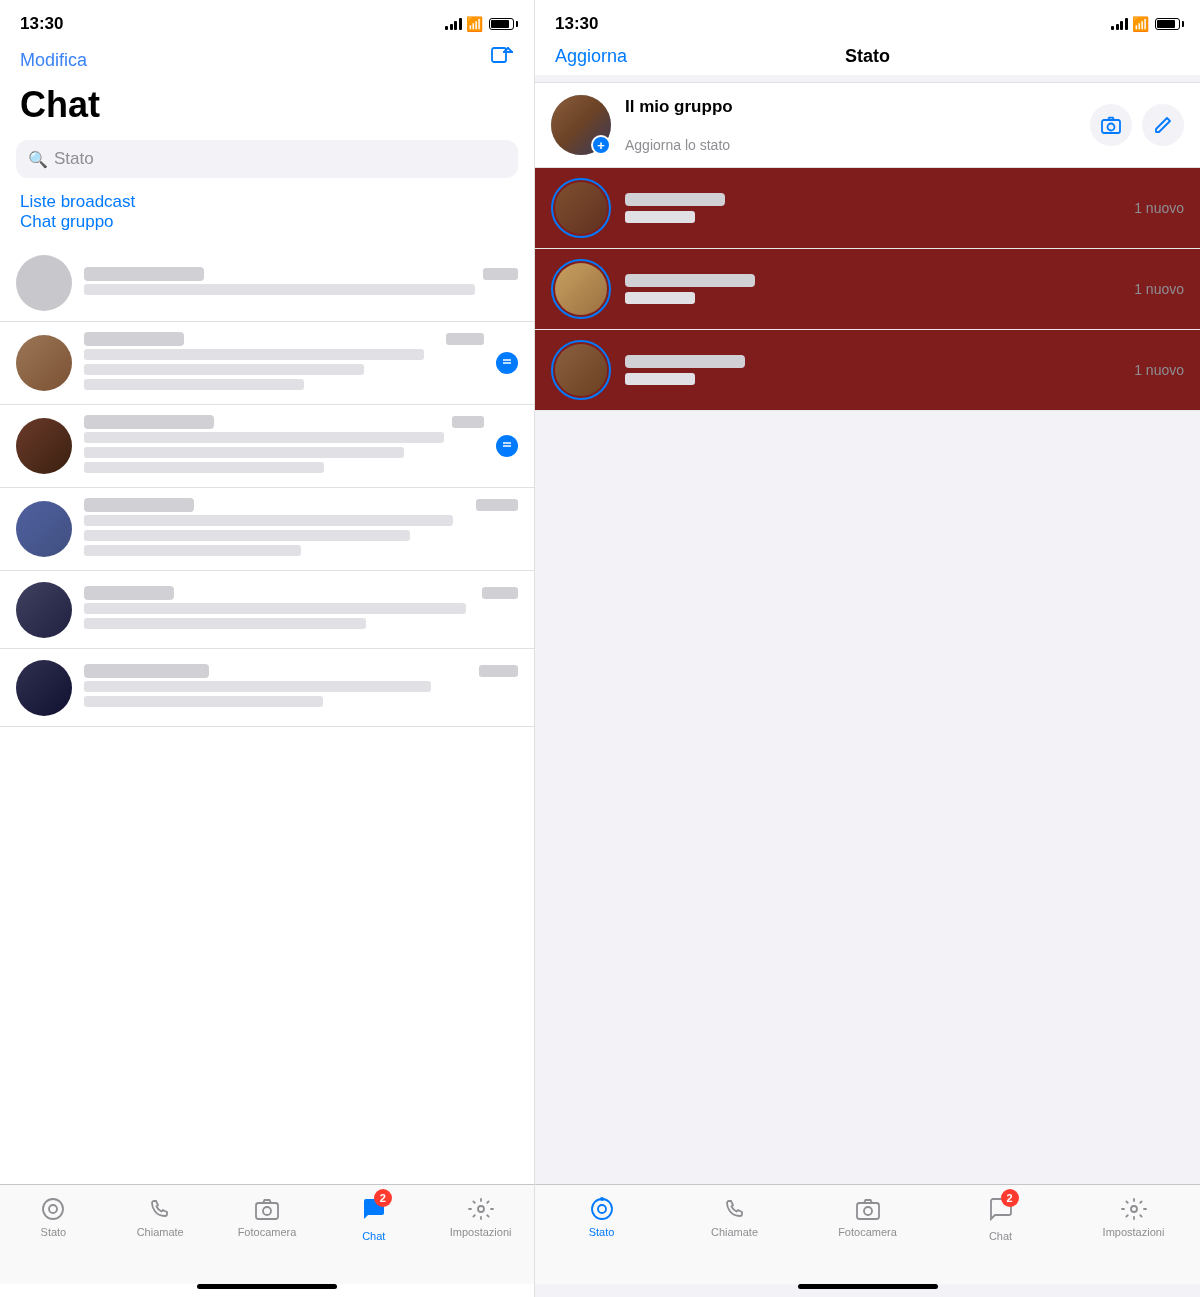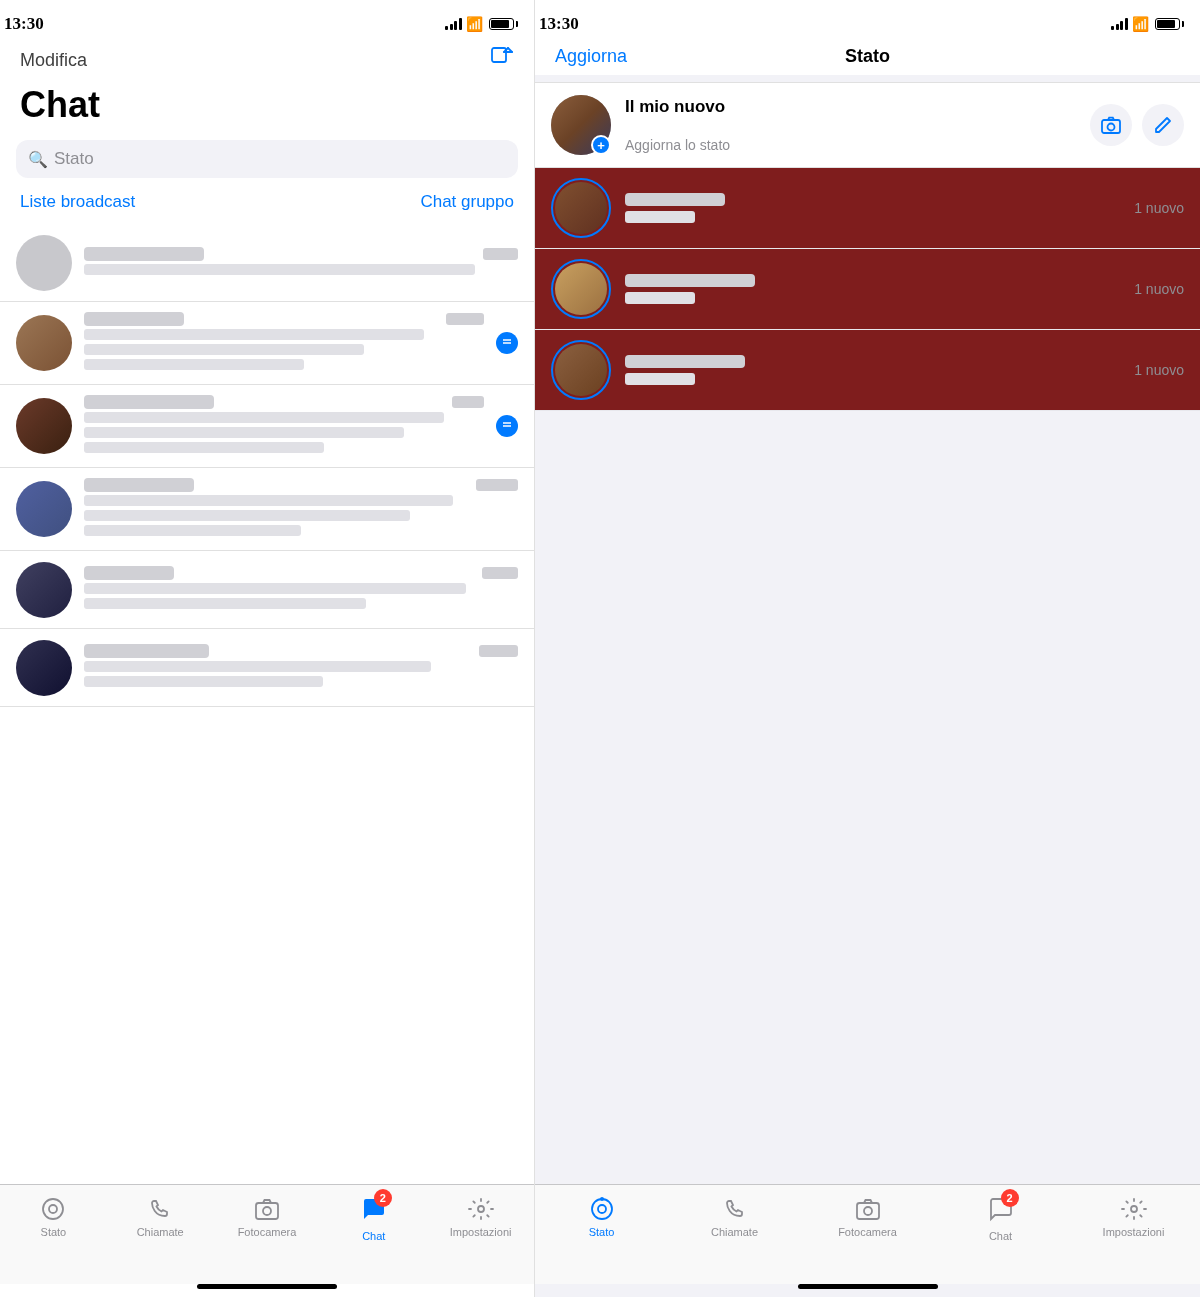--- a/index.html
+++ b/index.html
@@ -31,23 +31,22 @@
       background: #f2f2f7;
       display: flex;
       flex-direction: column;
     }
 
     
     .status-bar {
       display: flex;
       justify-content: space-between;
       align-items: center;
-      padding: 14px 20px 8px 4px;
-      background: #fff;
-      font-family: Liberation Serif, serif;
+      padding: 14px 20px 8px 20px;
+      background: #fff;
     }
     .status-time {
       font-size: 17px;
       font-weight: 600;
       color: #000;
     }
     .status-icons {
       display: flex;
       align-items: center;
       gap: 5px;
@@ -97,21 +96,21 @@
 
     
     .nav-bar-left {
       display: flex;
       justify-content: space-between;
       align-items: center;
       padding: 4px 20px 8px 20px;
       background: #fff;
     }
     .nav-edit-btn {
-      color: #404040;
+      color: #3b82f6;
       font-size: 18px;
       font-weight: 400;
       cursor: pointer;
     }
     .nav-compose-btn {
       color: #007aff;
       font-size: 22px;
       cursor: pointer;
     }
 
@@ -147,20 +146,21 @@
       color: #8e8e93;
       font-size: 17px;
     }
 
     
     .action-links {
       display: flex;
       justify-content: space-between;
       padding: 4px 20px 12px 20px;
       background: #fff;
+      flex-direction: column;
     }
     .action-link {
       color: #007aff;
       font-size: 17px;
       cursor: pointer;
     }
 
     
     .chat-list {
       flex: 1;
@@ -662,21 +662,21 @@
   </div>
 
   <div style="height:8px; background:#f2f2f7; border-bottom: 0.5px solid #e0e0e0;"></div>
 
   <div class="my-status-row">
     <div class="my-status-avatar">
       <div class="my-status-avatar-inner"></div>
       <div class="plus-badge">+</div>
     </div>
     <div class="my-status-info">
-      <div class="my-status-title">Il mio nuovo</div>
+      <div class="my-status-title">Il mio gruppo</div>
       <div class="my-status-subtitle">Aggiorna lo stato</div>
     </div>
     <div class="my-status-actions">
       <div class="status-action-btn">
         <svg width="20" height="18" viewBox="0 0 20 18" fill="none">
           <rect x="1" y="4" width="18" height="13" rx="2" stroke="#007aff" stroke-width="1.8" fill="none"></rect>
           <circle cx="10" cy="11" r="3.5" stroke="#007aff" stroke-width="1.8" fill="none"></circle>
           <path d="M7 4l1.2-2.4h3.6L13 4" stroke="#007aff" stroke-width="1.8" fill="none"></path>
         </svg>
       </div>

